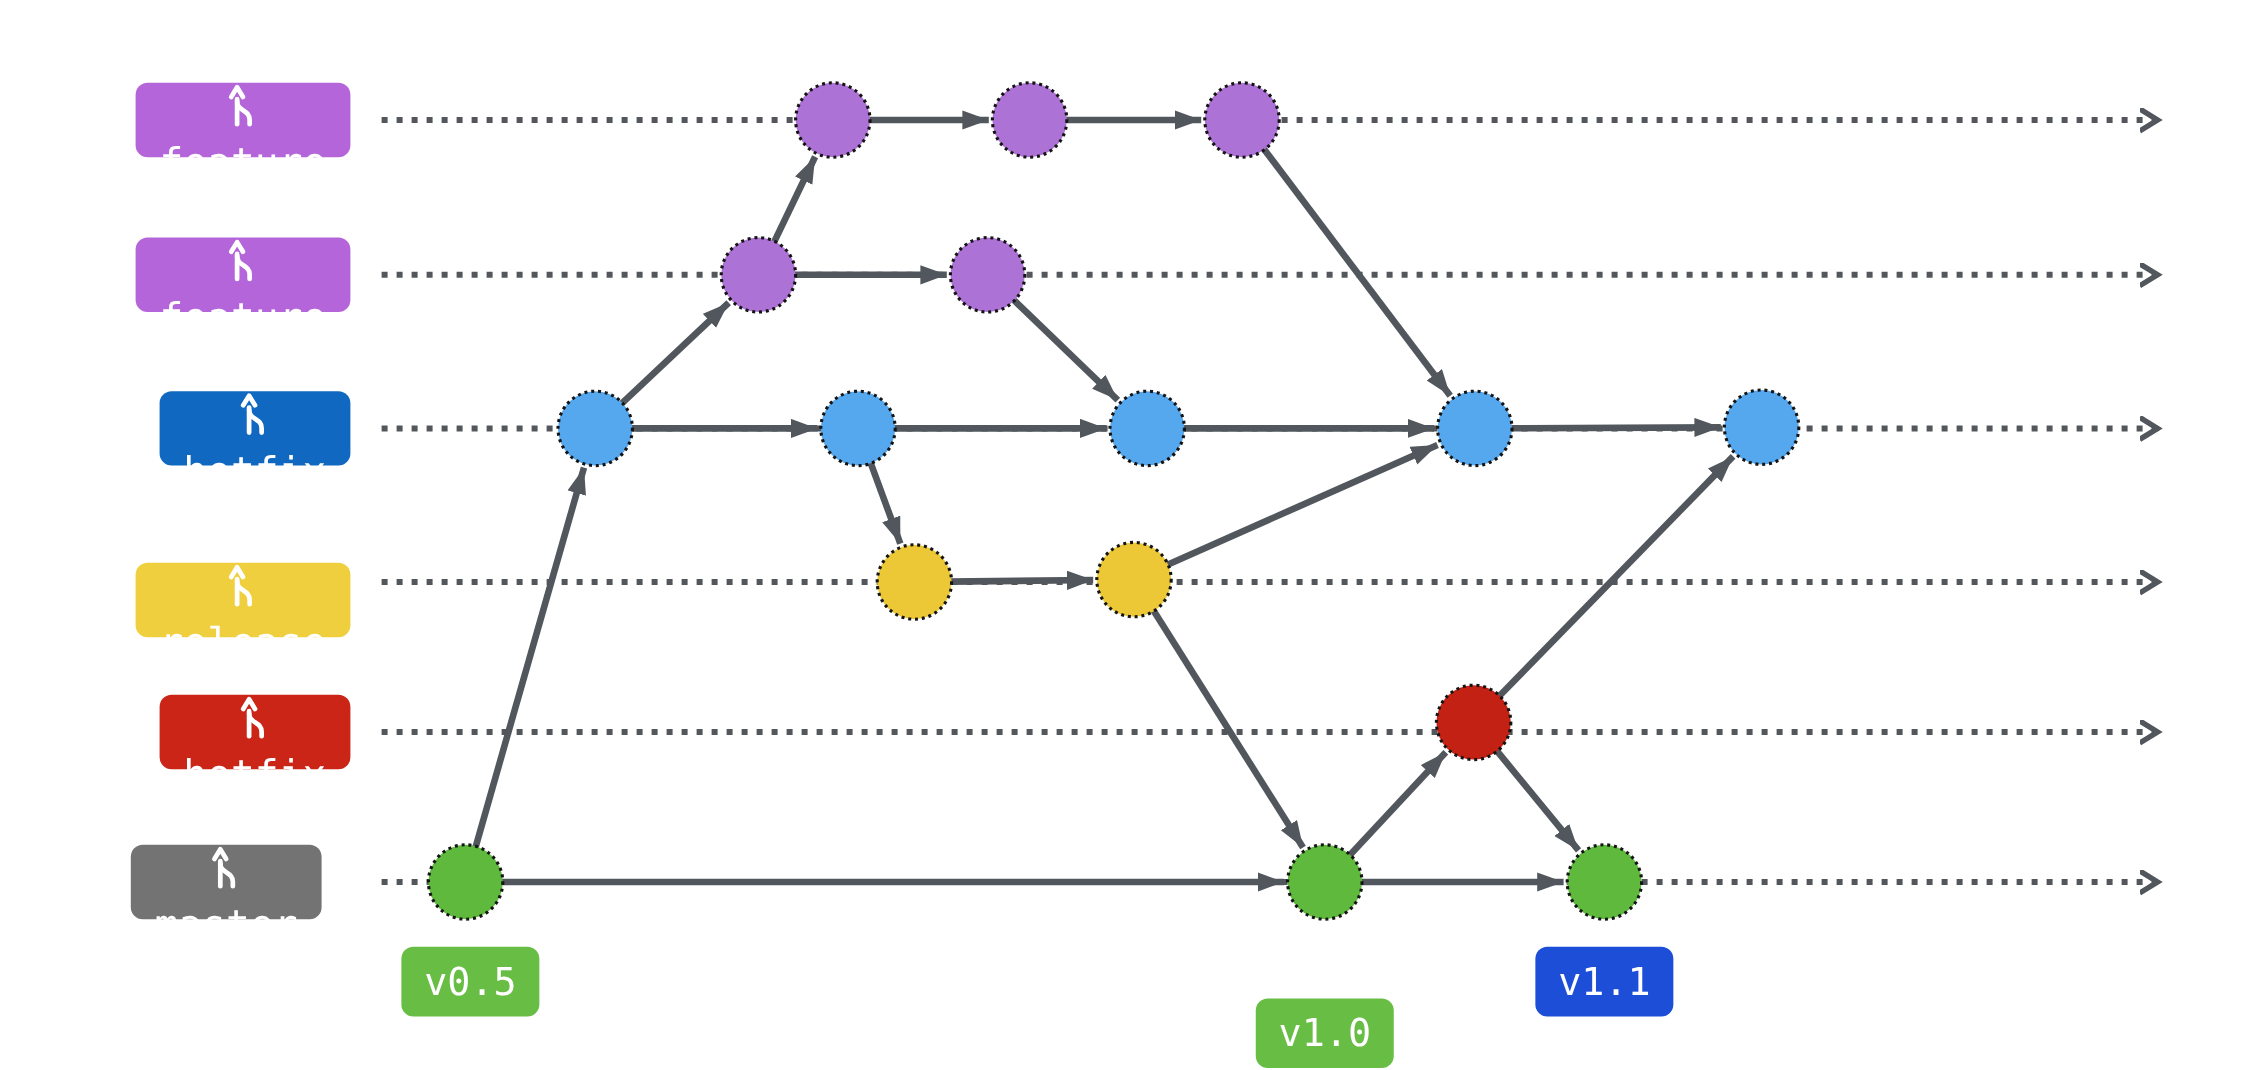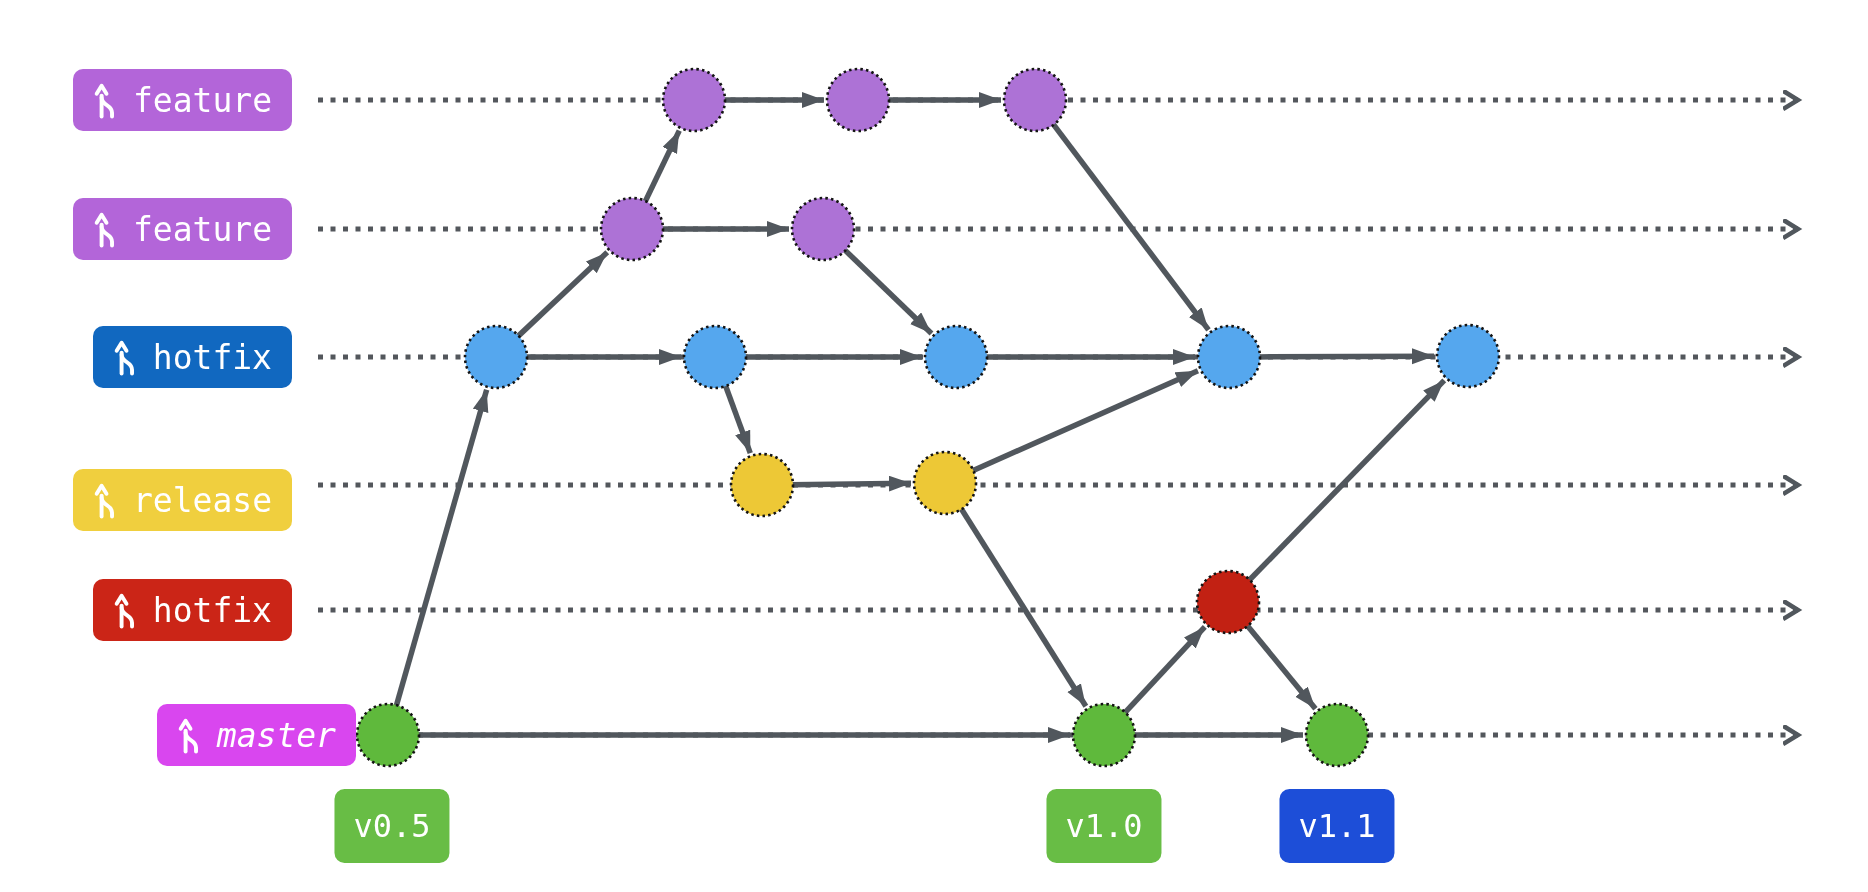--- a/index.html
+++ b/index.html
@@ -13,26 +13,27 @@
   .stage svg.canvas{position:absolute;left:0;top:0;}
   .badge{
     position:absolute;
     display:flex;align-items:center;gap:13px;
     height:62px;padding:0 20px;
     border-radius:10px;
     color:#ffffff;
     font-size:33px;line-height:1;
     box-sizing:border-box;
     white-space:nowrap;
+    flex-direction:column;
   }
   .badge .glyph{flex:0 0 auto;display:block;}
   .tag{
     position:absolute;
     display:flex;align-items:center;justify-content:center;
-    height:74px;padding:0 19px;
+    height:58px;padding:0 19px;
     border-radius:10px;
     color:#ffffff;
     font-size:32px;line-height:1;
     box-sizing:border-box;
     transform:translateX(-50%);
     white-space:nowrap;
   }
 </style>
 </head>
 <body>
@@ -131,33 +132,33 @@
         <span>release</span>
       </div>
       <div class="badge" style="background: rgb(203, 37, 23); top: 579px; right: 1576px;">
         <svg class="glyph" viewBox="0 0 22 30" width="27" height="37">
           <path d="M7 28 V11" stroke="#ffffff" stroke-width="3.2" fill="none" stroke-linecap="round"></path>
           <path d="M3 9.5 L7 3 L11 9.5" stroke="#ffffff" stroke-width="3.2" fill="none" stroke-linecap="round" stroke-linejoin="round"></path>
           <path d="M15.5 28 v-3 c0 -7 -8.5 -5.5 -8.5 -12.5" stroke="#ffffff" stroke-width="3.2" fill="none" stroke-linecap="round"></path>
         </svg>
         <span>hotfix</span>
       </div>
-      <div class="badge" style="background: #d946ef; top: 704px; right: 1512px; font-style: italic;">
+      <div class="badge" style="background: #737373; top: 704px; right: 1600px;">
         <svg class="glyph" viewBox="0 0 22 30" width="27" height="37">
           <path d="M7 28 V11" stroke="#ffffff" stroke-width="3.2" fill="none" stroke-linecap="round"></path>
           <path d="M3 9.5 L7 3 L11 9.5" stroke="#ffffff" stroke-width="3.2" fill="none" stroke-linecap="round" stroke-linejoin="round"></path>
           <path d="M15.5 28 v-3 c0 -7 -8.5 -5.5 -8.5 -12.5" stroke="#ffffff" stroke-width="3.2" fill="none" stroke-linecap="round"></path>
         </svg>
         <span>master</span>
       </div>
     </div>
   <div id="tags">
       <div class="tag" style="background: rgb(104, 189, 69); left: 392px; top: 789px;">
         <span>v0.5</span>
       </div>
-      <div class="tag" style="background: rgb(104, 189, 69); left: 1104px; top: 789px;">
+      <div class="tag" style="background: rgb(104, 189, 69); left: 1104px; top: 832px;">
         <span>v1.0</span>
       </div>
       <div class="tag" style="background: #1d4ed8; left: 1337px; top: 789px; text-align: right;">
         <span>v1.1</span>
       </div>
     </div>
 </div>
 
 </body></html>

